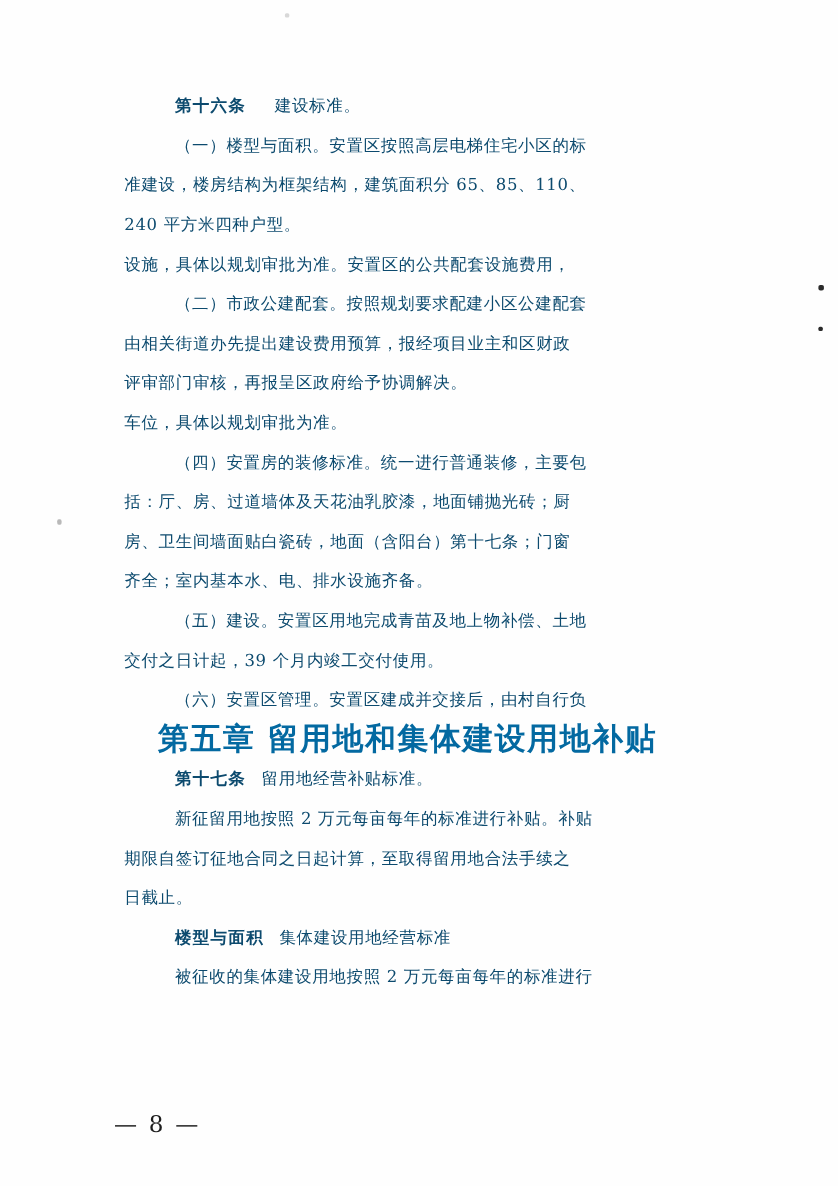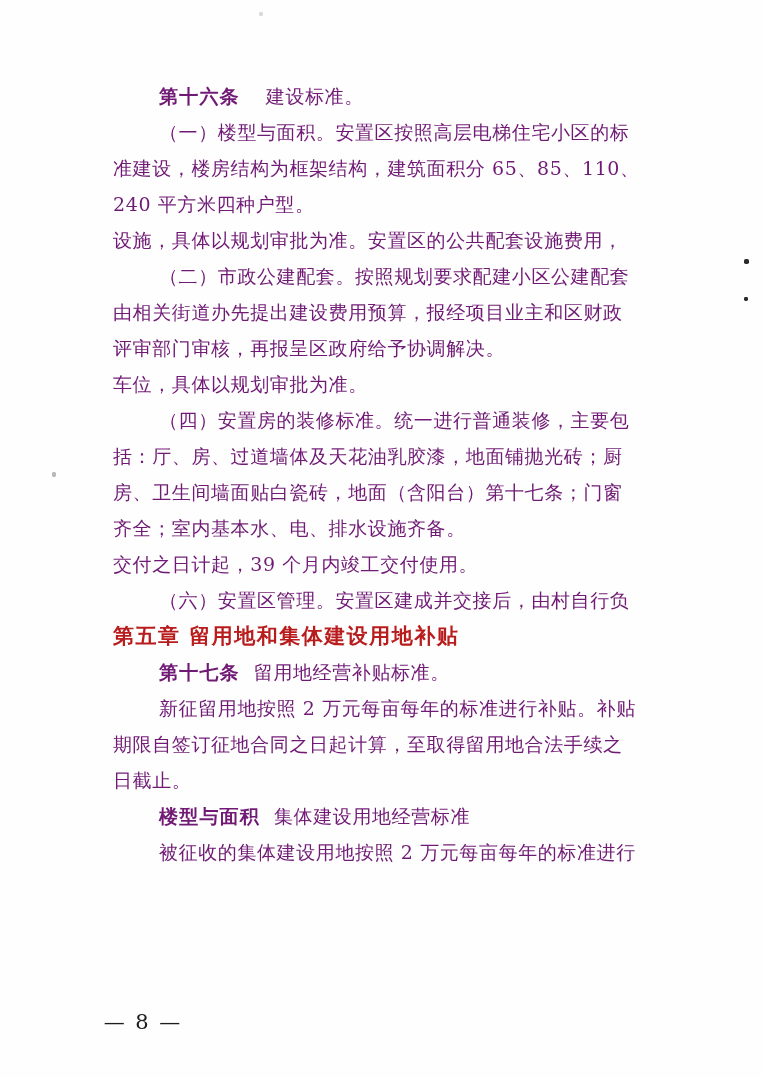--- a/index.html
+++ b/index.html
@@ -20,25 +20,25 @@
 
   
   #textblock {
     position: absolute;
     left: 113px;
     top: 78px;
     width: 537px;
   }
 
   .line {
-    font-size: 19px;
+    font-size: 15px;
     line-height: 36px;
     letter-spacing: 0.6px;
     white-space: pre;
-    color: #701a75;
+    color: #0c4a6e;
     text-rendering: optimizeLegibility;
   }
 
   
   .indent {
     text-indent: 46px;
   }
 
   
   .art-head {
@@ -56,26 +56,26 @@
     width: 14px;
   }
   .art-head .gap-wide {
     display: inline-block;
     width: 26px;
   }
 
   
   .chapter-head {
     font-weight: 700;
-    font-size: 21px;
+    font-size: 28px;
     line-height: 36px;
-    text-align: left;
+    text-align: center;
     letter-spacing: 1.5px;
     padding-right: 22px;
-    color: #b91c1c;
+    color: #0369a1;
   }
 
   
   #footer {
     position: absolute;
     left: 88px;
     top: 1009px;
     width: 110px;
     text-align: center;
     font-size: 21px;
@@ -121,20 +121,21 @@
     <div class="line">由相关街道办先提出建设费用预算，报经项目业主和区财政</div>
     <div class="line">评审部门审核，再报呈区政府给予协调解决。</div>
 
     <div class="line">车位，具体以规划审批为准。</div>
 
     <div class="line indent">（四）安置房的装修标准。统一进行普通装修，主要包</div>
     <div class="line">括：厅、房、过道墙体及天花油乳胶漆，地面铺抛光砖；厨</div>
     <div class="line">房、卫生间墙面贴白瓷砖，地面（含阳台）第十七条；门窗</div>
     <div class="line">齐全；室内基本水、电、排水设施齐备。</div>
 
+    <div class="line indent">（五）建设。安置区用地完成青苗及地上物补偿、土地</div>
     <div class="line">交付之日计起，39 个月内竣工交付使用。</div>
 
     <div class="line indent">（六）安置区管理。安置区建成并交接后，由村自行负</div>
 
     <div class="chapter-head">第五章 留用地和集体建设用地补贴</div>
 
     <div class="line art-head"><span class="bold">第十七条</span><span class="gap"></span><span class="rest">留用地经营补贴标准。</span></div>
 
     <div class="line indent">新征留用地按照 2 万元每亩每年的标准进行补贴。补贴</div>
     <div class="line">期限自签订征地合同之日起计算，至取得留用地合法手续之</div>

